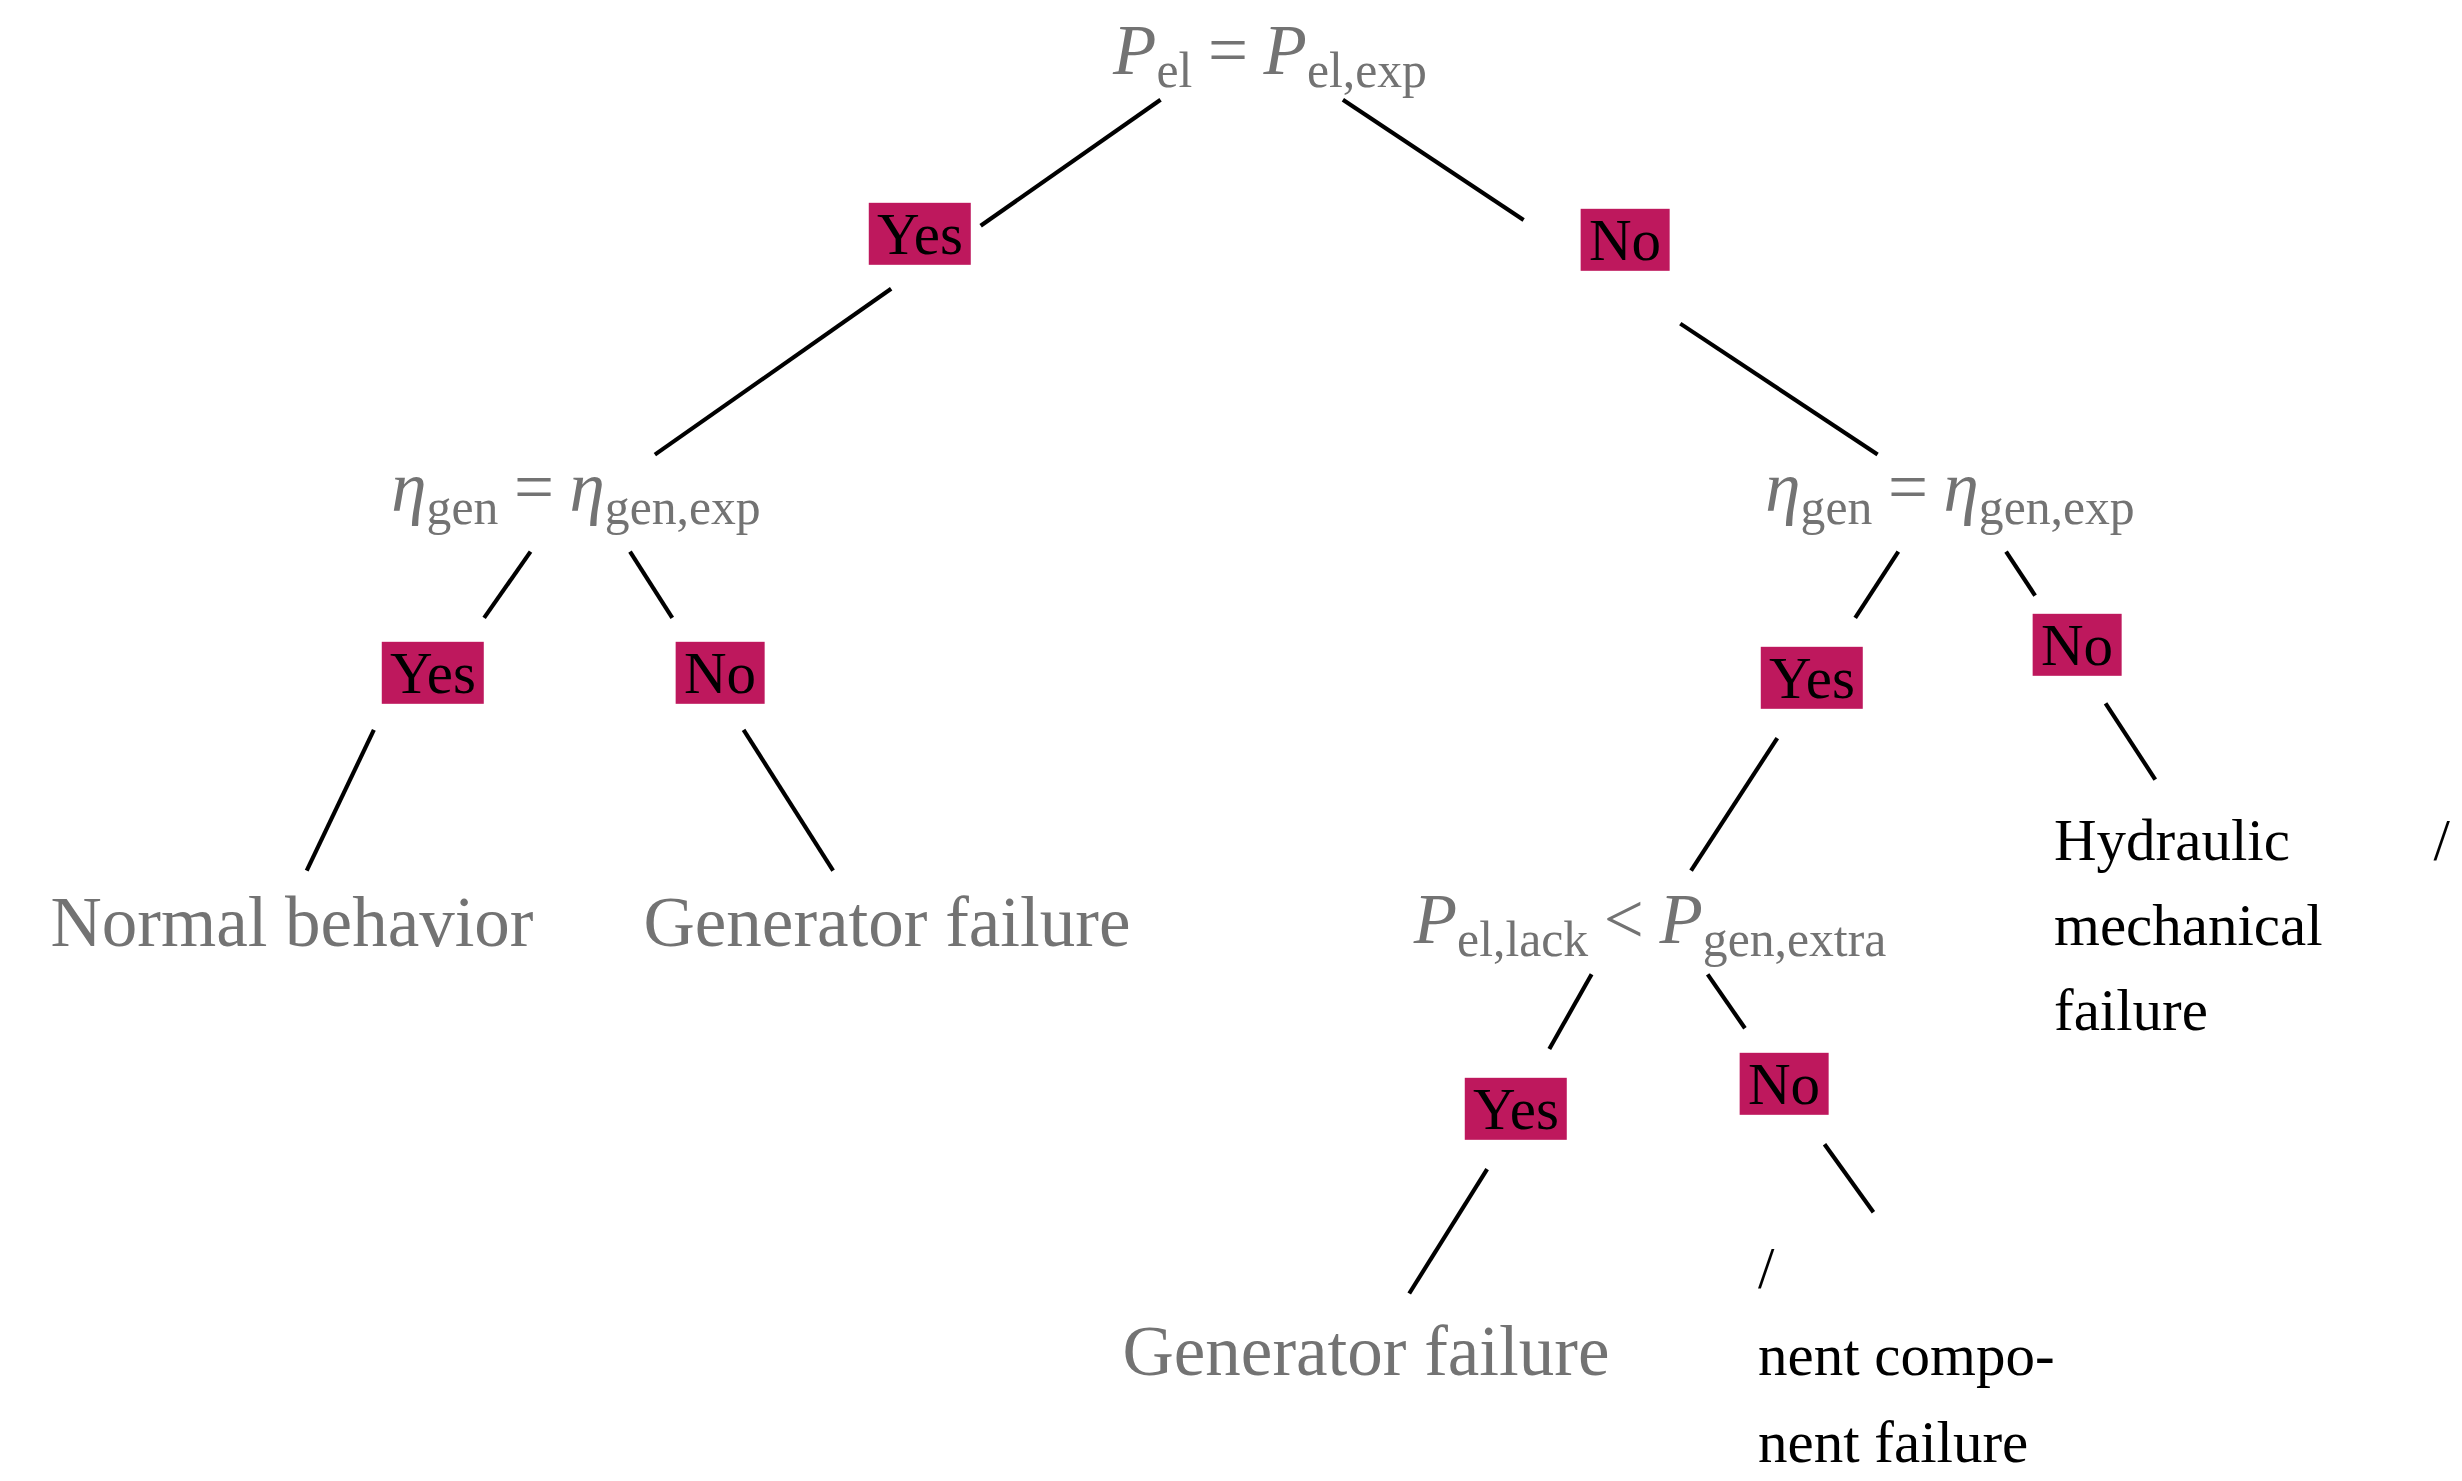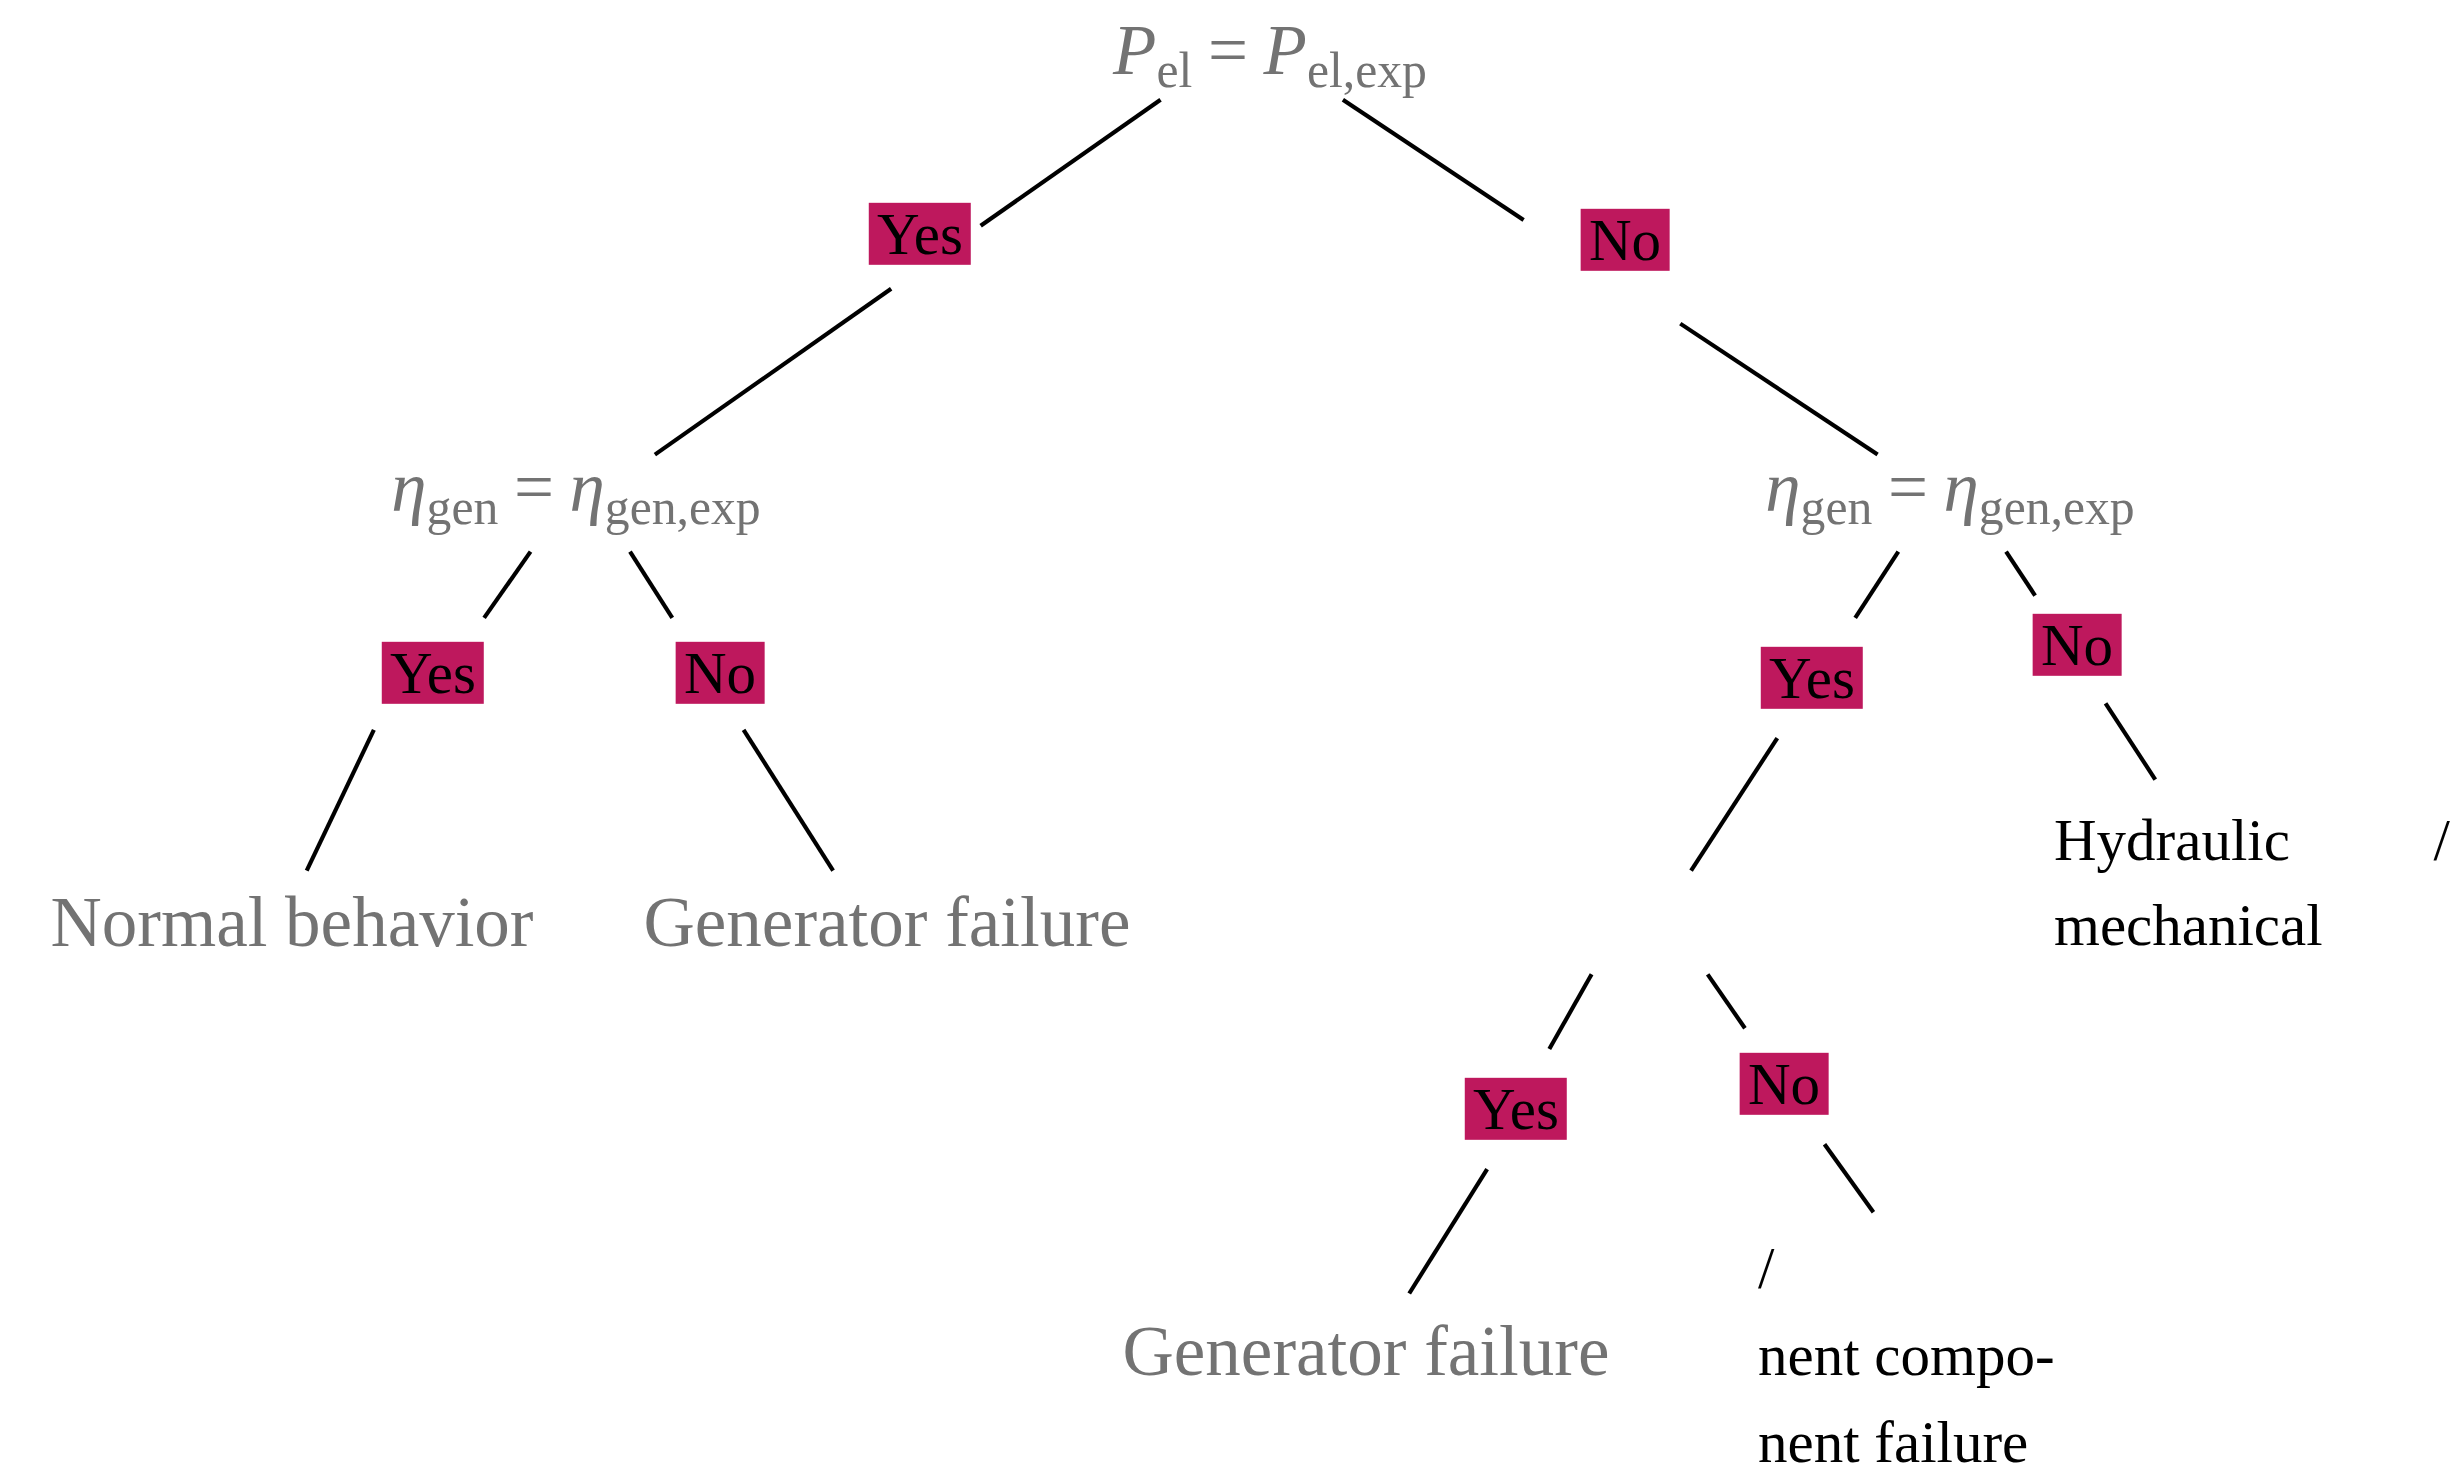--- a/index.html
+++ b/index.html
@@ -111,33 +111,37 @@
   </div>
 
   <div class="node math centered" style="left:576px; top:487px;">
     <span class="mvar">η</span><sub class="msub">gen</sub><span class="mop">=</span><span class="mvar">η</span><sub class="msub">gen,exp</sub>
   </div>
 
   <div class="node math centered" style="left:1950px; top:487px;">
     <span class="mvar">η</span><sub class="msub">gen</sub><span class="mop">=</span><span class="mvar">η</span><sub class="msub">gen,exp</sub>
   </div>
 
+  <div class="node math centered" style="left:1650px; top:919px;">
+    <span class="mvar">P</span><sub class="msub">el,lack</sub><span class="mop">&lt;</span><span class="mvar">P</span><sub class="msub">gen,extra</sub>
+  </div>
 
   <div class="node centered" style="left:292px; top:922px;">Normal behavior</div>
 
   <div class="node centered" style="left:887px; top:922px;">Generator failure</div>
 
   <div class="node centered" style="left:1366px; top:1351px;">Generator failure</div>
 
   <div class="block" style="left:2054px; top:798px; width:396px;">
     <div class="jline">
       <span>Hydraulic</span>
       <span>/</span>
     </div>
     <div>mechanical</div>
+    <div>failure</div>
   </div>
 
   <div class="block gen-other" style="left:1758px; top:1225px; width:410px;">
     <div class="jline">
       <span>/</span>
     </div>
     <div>nent compo-</div>
     <div>nent failure</div>
   </div>
 

